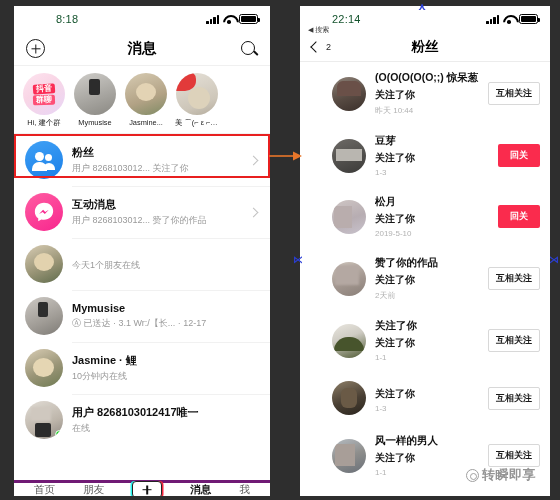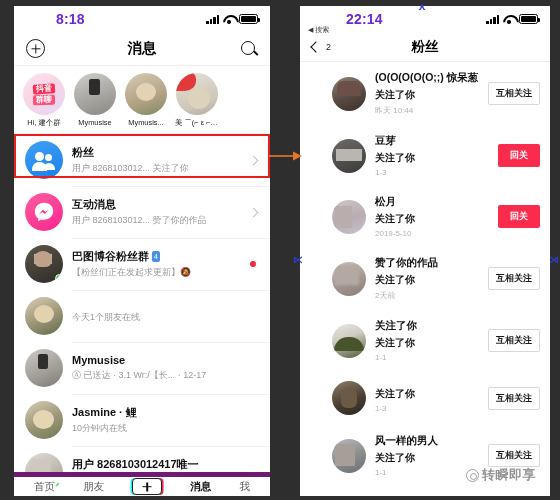--- a/index.html
+++ b/index.html
@@ -26,25 +26,25 @@
 
   
   .statusbar {
     height: 26px;
     display: flex;
     align-items: center;
     padding: 0 14px;
     position: relative;
   }
   .status-time {
-    font-size: 14px; font-weight: bold; color: #6d28d9;
+    font-size: 11px; font-weight: normal; color: #14532d;
     letter-spacing: .2px;
   }
   .status-time-l { margin-left: 28px; }
-  .status-time-r { margin-left: 32px; }
+  .status-time-r { margin-left: 18px; }
   .status-right {
     position: absolute; right: 12px; top: 50%;
     transform: translateY(-50%);
     display: flex; align-items: center; gap: 4px;
   }
   .sig { display: flex; align-items: flex-end; gap: 1.3px; height: 10px; }
   .sig i { display: block; width: 2.2px; background: #000; border-radius: .5px; }
   .sig i:nth-child(1){height:3.5px}
   .sig i:nth-child(2){height:5.5px}
   .sig i:nth-child(3){height:7.5px}
@@ -243,23 +243,23 @@
 
   
   #arrow {
     position: absolute; left: 269px; top: 150px;
     width: 35px; height: 12px; z-index: 31;
   }
 
   
   .tabbar {
     position: absolute; left: 0; right: 0; bottom: 0;
-    height: 24px; background: #fff;
+    height: 16px; background: #fff;
     display: flex; align-items: center; justify-content: space-around;
-    border-top: 5px solid #701a75;
+    border-top: 3px solid #701a75;
     padding: 0 6px;
   }
   .tab {
     font-size: 10.5px; color: #5b5b5b; white-space: nowrap;
   }
   .tab.active { color: #111; font-weight: bold; }
   .tab-plus {
     width: 30px; height: 17px; border: 1.5px solid #232323;
     border-radius: 4px; position: relative;
     box-shadow: 1.5px 0 0 #f5263f, -1.5px 0 0 #25f4ee;
@@ -411,21 +411,21 @@
           </div>
         </div>
         <div class="story-name">Hi, 建个群</div>
       </div>
       <div class="story">
         <div class="story-av a-p2"></div>
         <div class="story-name">Mymusise</div>
       </div>
       <div class="story">
         <div class="story-av a-p3"></div>
-        <div class="story-name">Mymusis...</div>
+        <div class="story-name">Jasmine...</div>
       </div>
       <div class="story">
         <div class="story-av a-p4"></div>
         <div class="story-name">美 ⌒(⌐ ε ⌐)⌐ ...</div>
       </div>
     </div>
 
     <div class="msg-list">
 
       <div class="msg-row">
@@ -449,34 +449,20 @@
               <path d="M6.6 14.3l4.4-4.7 2.3 2.4 3.9-2.4-4.3 4.7-2.3-2.4-4 2.4z" fill="#f8268e"></path>
             </svg>
         </div>
         <div class="m-body">
           <div class="m-title">互动消息</div>
           <div class="m-sub">用户 8268103012... 赞了你的作品</div>
         </div>
         <div class="chev"></div>
       </div>
 
-      <div class="msg-row">
-        <div class="m-av av-g1">
-            <span class="blur"></span>
-            <span class="dot"></span>
-          </div>
-        <div class="m-body">
-          <div class="m-title">
-            <span>巴图博谷粉丝群</span>
-            <span class="badge-blue">4</span>
-          </div>
-          <div class="m-sub">【粉丝们正在发起求更新】🔕</div>
-        </div>
-        <div class="red-dot"></div>
-      </div>
 
       <div class="msg-row">
         <div class="m-av av-d1"></div>
         <div class="m-body">
           <div class="m-sub">今天1个朋友在线</div>
         </div>
         <div class="m-right-pad"></div>
       </div>
 
       <div class="msg-row">

